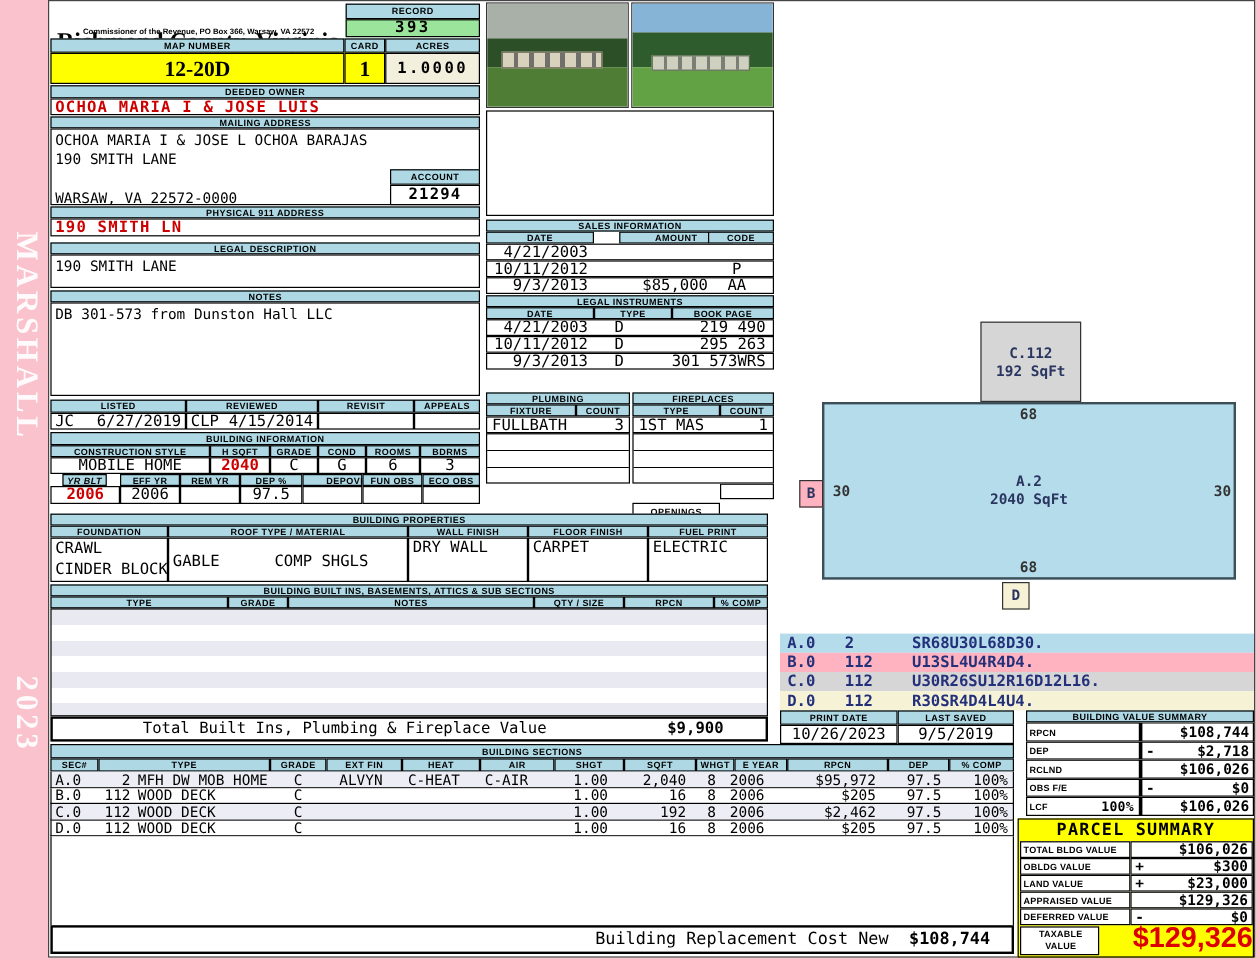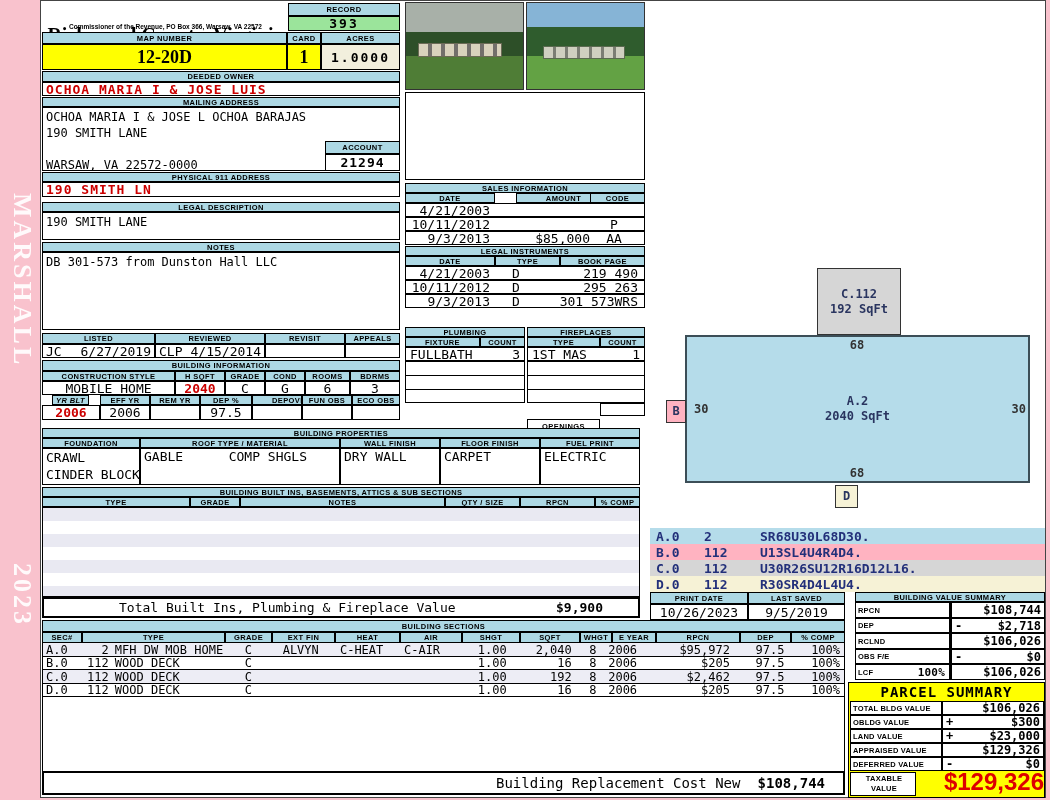--- a/index.html
+++ b/index.html
@@ -188,21 +188,21 @@
   <div class="abs cell" style="left:600px;top:403px;width:45px;height:13px;"></div>
 
   <div class="abs bar" style="left:42px;top:428px;width:598px;height:10px;">BUILDING PROPERTIES</div>
   <div class="abs bar" style="left:42px;top:438px;width:98px;height:10px;">FOUNDATION</div>
   <div class="abs bar" style="left:140px;top:438px;width:200px;height:10px;">ROOF TYPE / MATERIAL</div>
   <div class="abs bar" style="left:340px;top:438px;width:100px;height:10px;">WALL FINISH</div>
   <div class="abs bar" style="left:440px;top:438px;width:100px;height:10px;">FLOOR FINISH</div>
   <div class="abs bar" style="left:540px;top:438px;width:100px;height:10px;">FUEL PRINT</div>
   <div class="abs cell cl f13" style="left:42px;top:448px;width:98px;height:37px;align-items:flex-start;line-height:17px;">CRAWL
 CINDER BLOCK</div>
-  <div class="abs cell f13" style="left:140px;top:448px;width:200px;height:37px;align-items:flex-start;justify-content:space-between;padding:0 4px 0 3px;">
+  <div class="abs cell f13" style="left:140px;top:448px;width:200px;height:37px;align-items:flex-start;justify-content:space-between;padding:12px 4px 0 3px;">
     <span>GABLE</span><span style="padding-right:28px;">COMP SHGLS</span>
   </div>
   <div class="abs cell cl f13" style="left:340px;top:448px;width:100px;height:37px;align-items:flex-start;">DRY WALL</div>
   <div class="abs cell cl f13" style="left:440px;top:448px;width:100px;height:37px;align-items:flex-start;">CARPET</div>
   <div class="abs cell cl f13" style="left:540px;top:448px;width:100px;height:37px;align-items:flex-start;">ELECTRIC</div>
 
   <div class="abs bar" style="left:42px;top:487px;width:598px;height:10px;">BUILDING BUILT INS, BASEMENTS, ATTICS &amp; SUB SECTIONS</div>
   <div class="abs bar" style="left:42px;top:497px;width:148px;height:10px;">TYPE</div>
   <div class="abs bar" style="left:190px;top:497px;width:50px;height:10px;">GRADE</div>
   <div class="abs bar" style="left:240px;top:497px;width:205px;height:10px;">NOTES</div>

